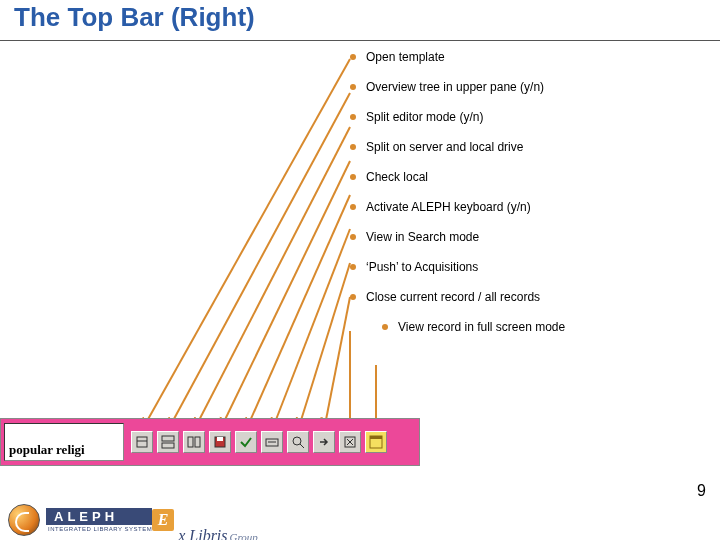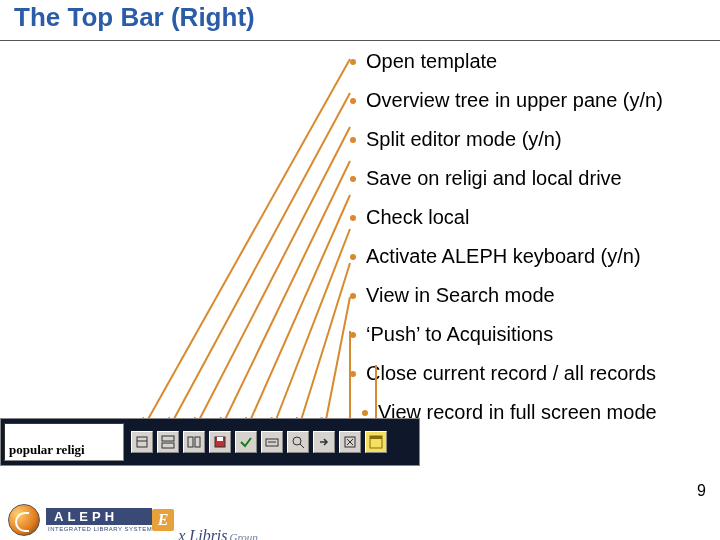--- a/index.html
+++ b/index.html
@@ -32,42 +32,42 @@
   .bullets {
     position: absolute;
     left: 350px;
     top: 50px;
     width: 360px;
   }
   .bullet-row {
     display: flex;
     align-items: center;
     margin: 0 0 16px 0;
-    font-size: 20px;
+    font-size: 12px;
     color: #000;
   }
-  .bullet-row.last { margin-left: 12px; }
+  .bullet-row.last { margin-left: 32px; }
   .bullet-dot {
     width: 6px; height: 6px; border-radius: 50%;
     background: #d88a2e;
     margin-right: 10px;
     flex: 0 0 auto;
   }
   svg.arrows {
     position: absolute;
     left: 0; top: 0;
     pointer-events: none;
   }
   .toolbar-screenshot {
     position: absolute;
     left: 0px;
     top: 418px;
     width: 420px;
     height: 48px;
-    background: #0f172a;
+    background: #ec4899;
     border: 1px solid #888;
     display: flex;
     align-items: stretch;
   }
   .toolbar-input {
     width: 120px;
     background: #fff;
     border: 1px inset #888;
     margin: 4px 3px 4px 3px;
     font-size: 13px;
@@ -194,21 +194,21 @@
   <div class="bullet-row">
       <span class="bullet-dot"></span>
       <span>Overview tree in upper pane (y/n)</span>
     </div>
   <div class="bullet-row">
       <span class="bullet-dot"></span>
       <span>Split editor mode (y/n)</span>
     </div>
   <div class="bullet-row">
       <span class="bullet-dot"></span>
-      <span>Save on religi and local drive</span>
+      <span>Split on server and local drive</span>
     </div>
   <div class="bullet-row">
       <span class="bullet-dot"></span>
       <span>Check local</span>
     </div>
   <div class="bullet-row">
       <span class="bullet-dot"></span>
       <span>Activate ALEPH keyboard (y/n)</span>
     </div>
   <div class="bullet-row">

